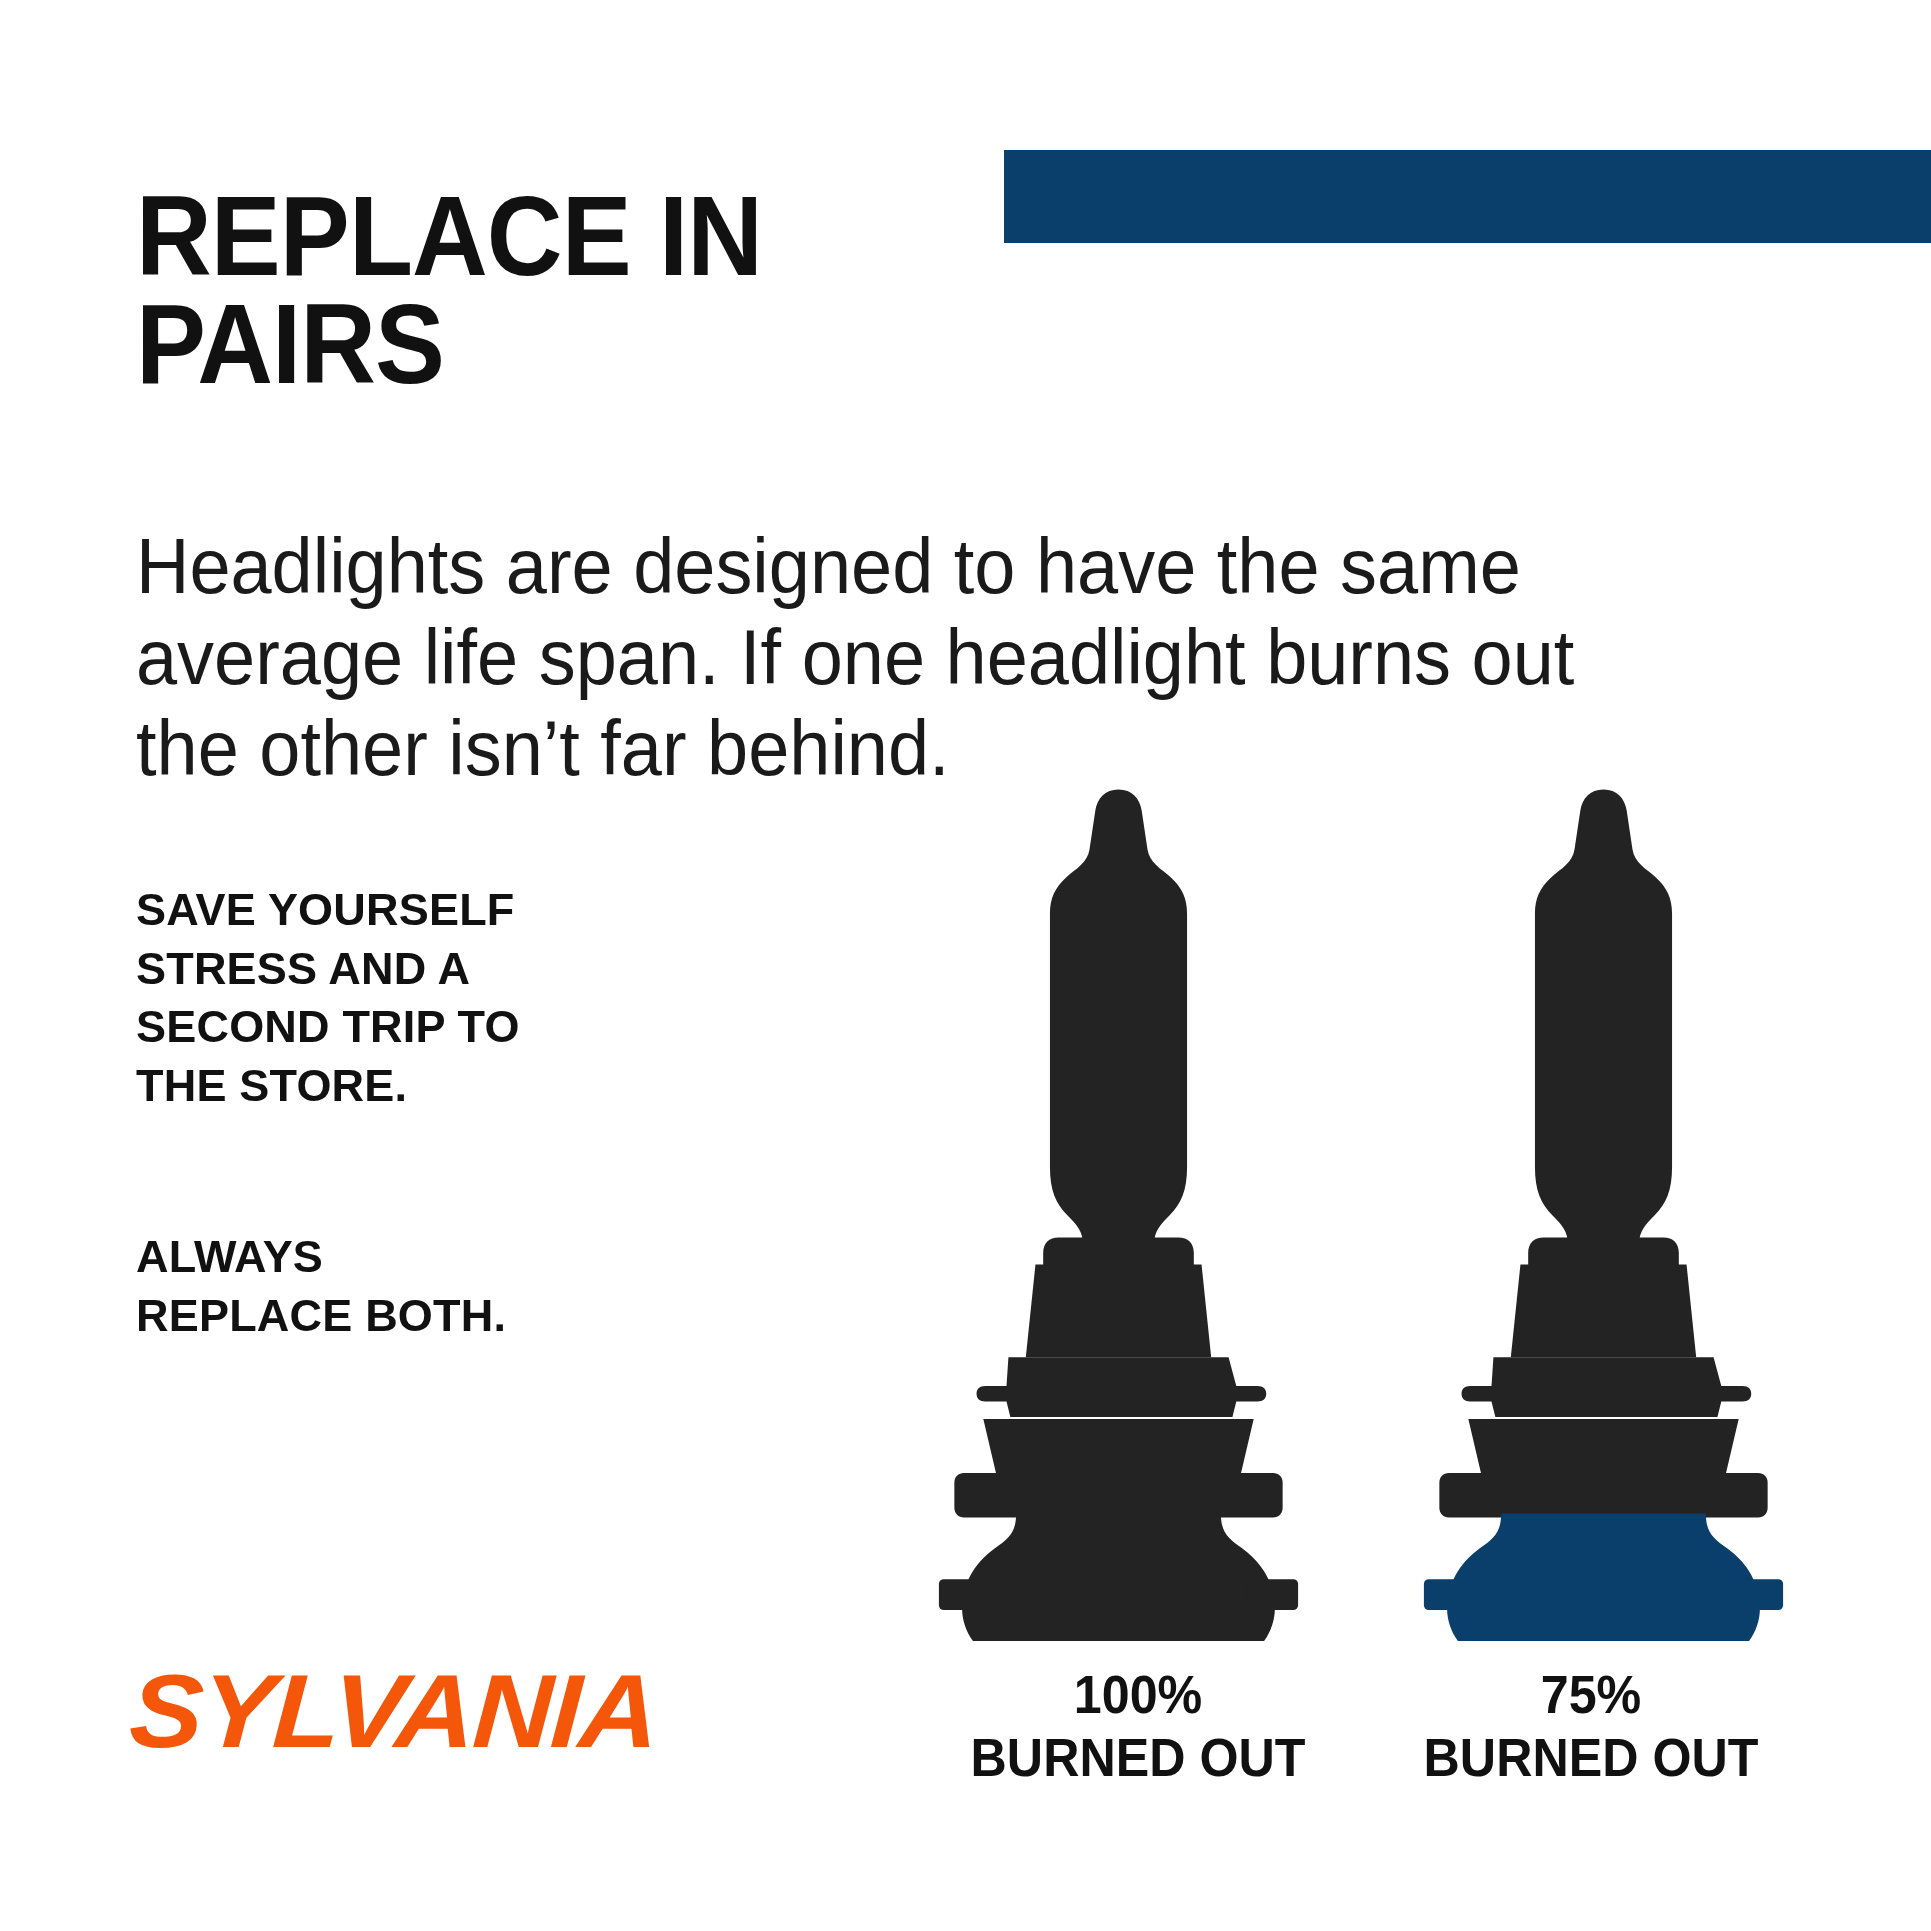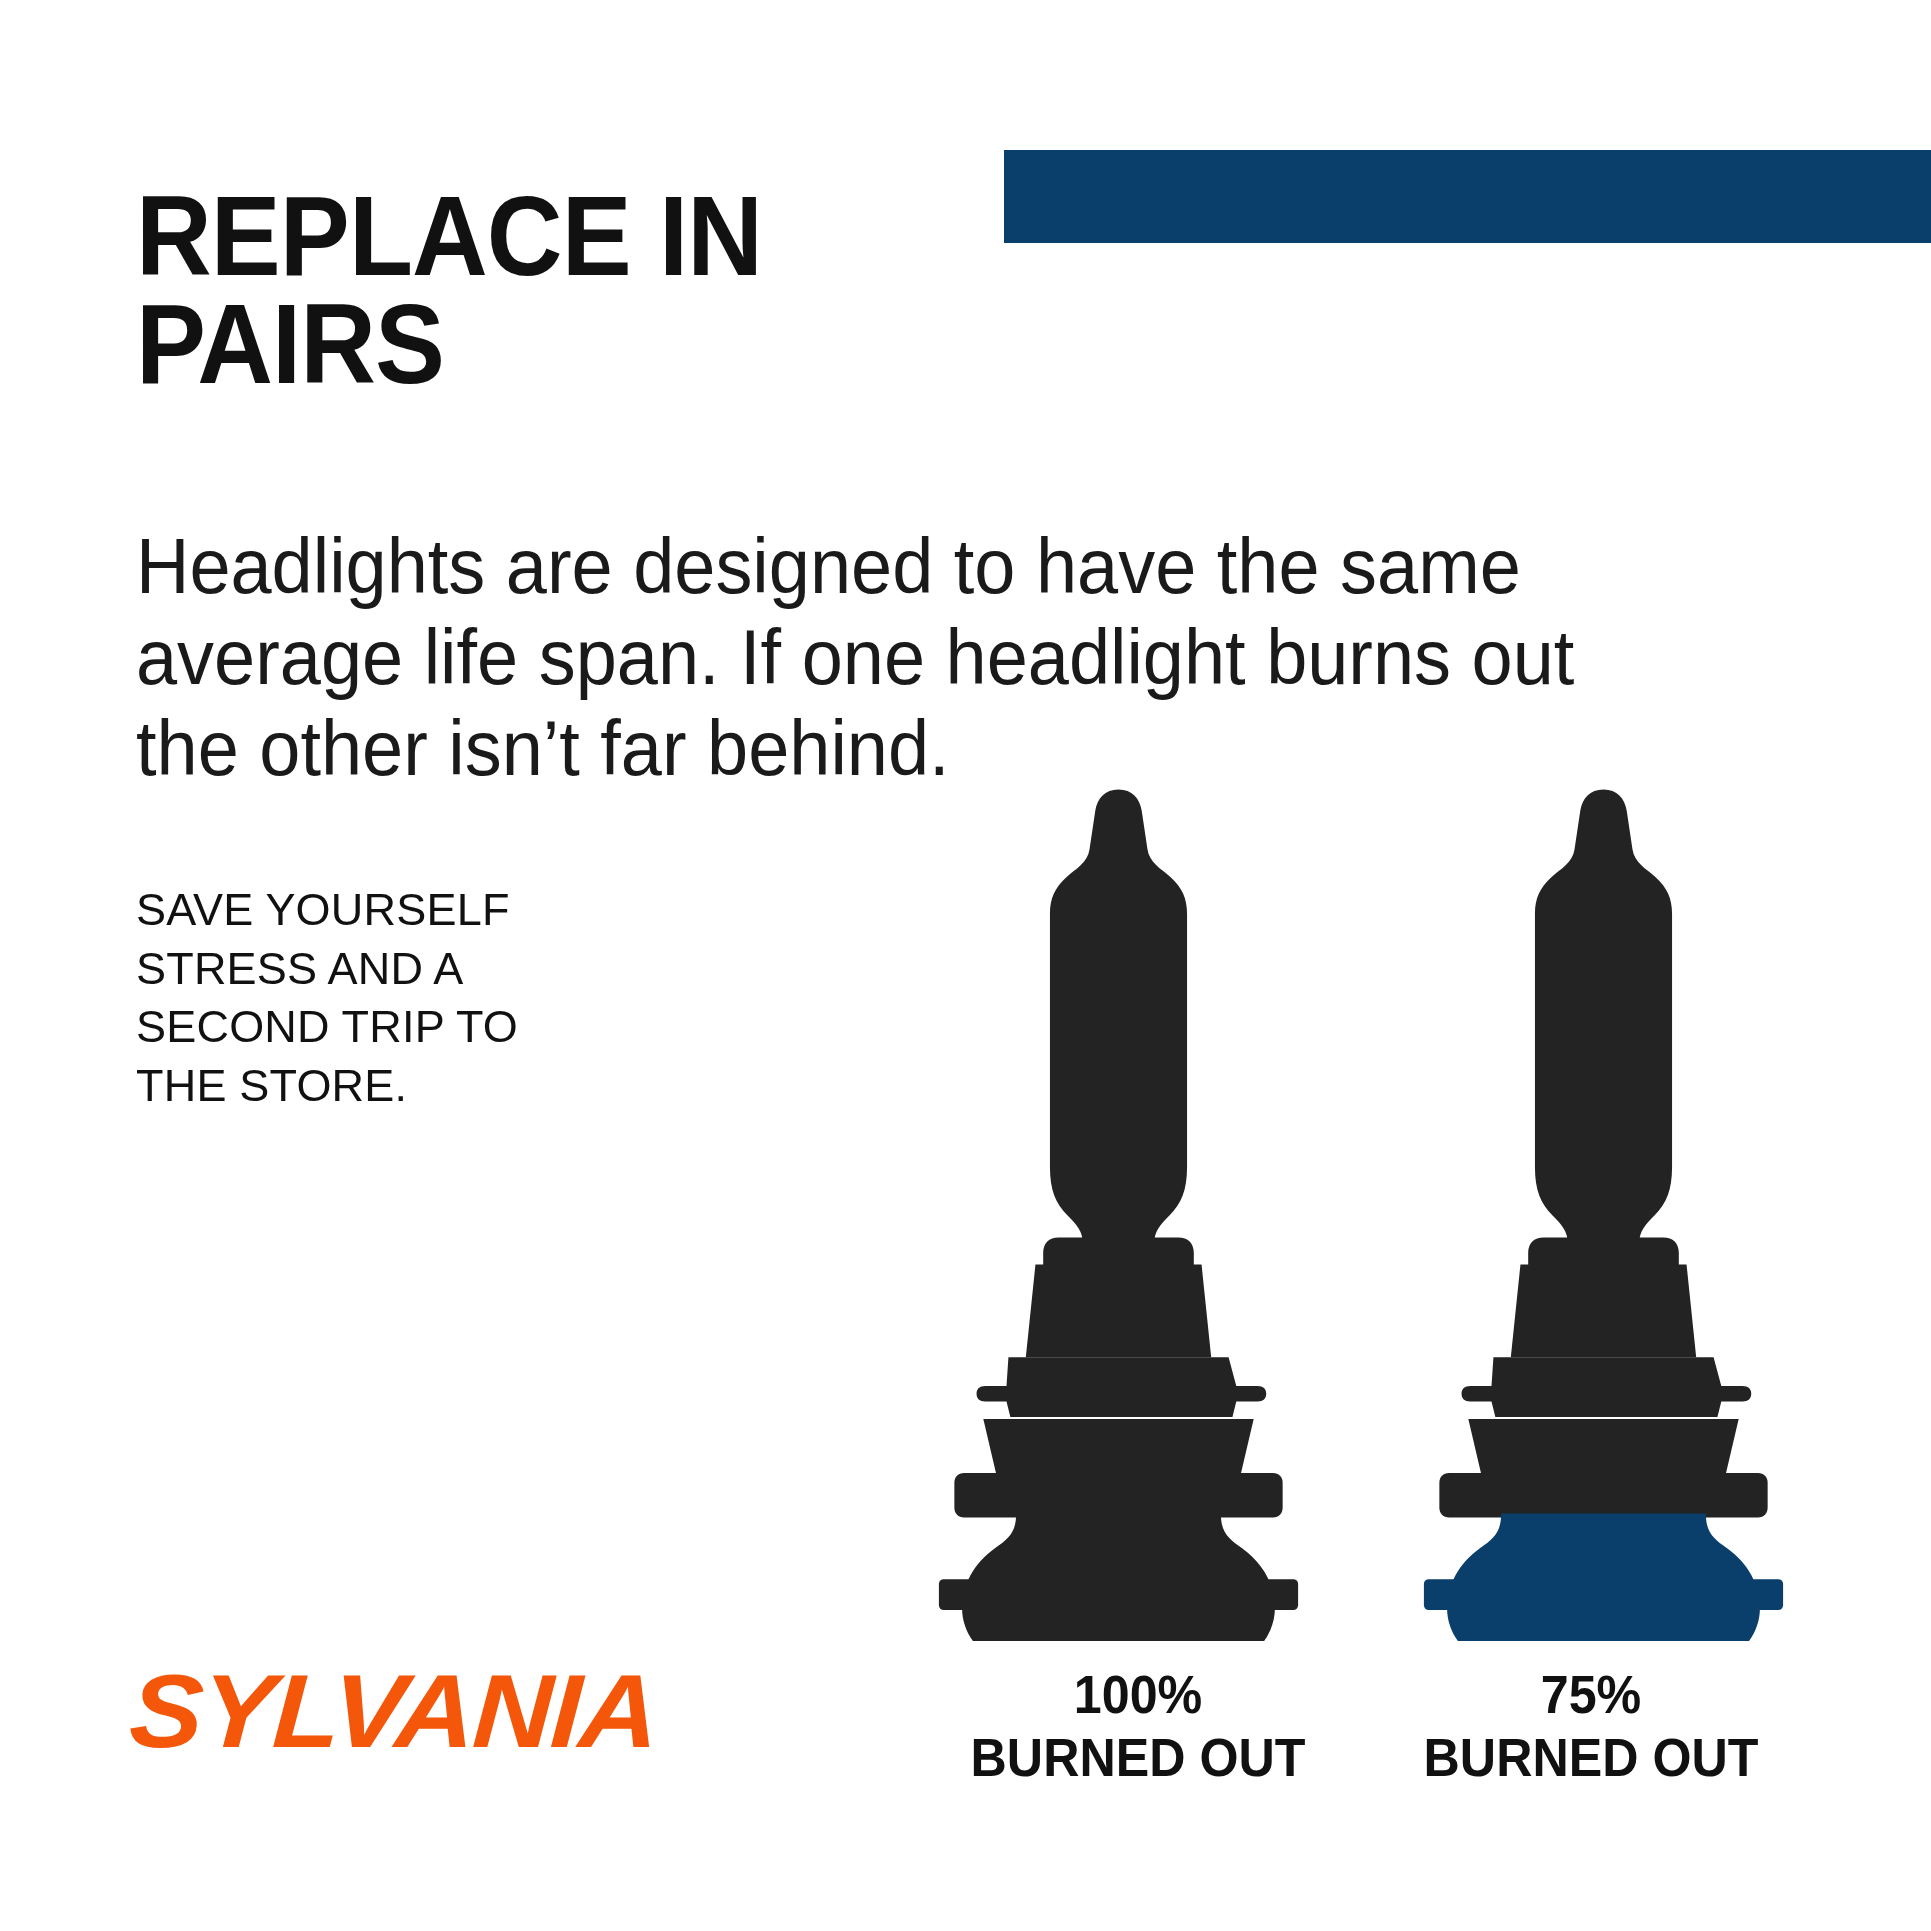--- a/index.html
+++ b/index.html
@@ -64,21 +64,21 @@
     transform-origin: left top;
   }
 
   
   .sub-block {
     position: absolute;
     left: 136px;
     width: 560px;
     font-size: 45px;
     line-height: 1.30;
-    font-weight: 400;
+    font-weight: 700;
     letter-spacing: 0.2px;
     color: #111111;
     text-transform: uppercase;
     white-space: pre-line;
   }
   .sub-block.one { top: 881px; }
   .sub-block.two { top: 1228px; }
 
   
   .logo {
@@ -140,20 +140,22 @@
 
   <h1 class="headline">REPLACE IN
 PAIRS</h1>
 
   <p class="body-copy">Headlights are designed to have the same average life span. If one headlight burns out the other isn’t far behind.</p>
 
   <div class="sub-block one">SAVE YOURSELF
 STRESS AND A
 SECOND TRIP TO
 THE STORE.</div>
+  <div class="sub-block two">ALWAYS
+REPLACE BOTH.</div>
 
   <div class="logo">SYLVANIA</div>
 
   <div class="bulbs">
 
     <div class="bulb-wrap left">
       <svg viewBox="0 0 380 900" xmlns="http://www.w3.org/2000/svg" aria-hidden="true">
         <g>
 
           <path fill="#232323" d="

